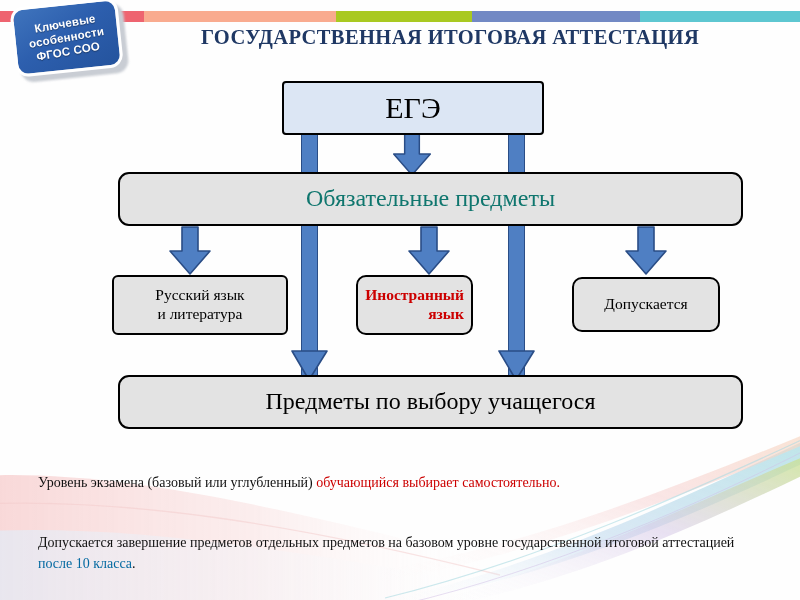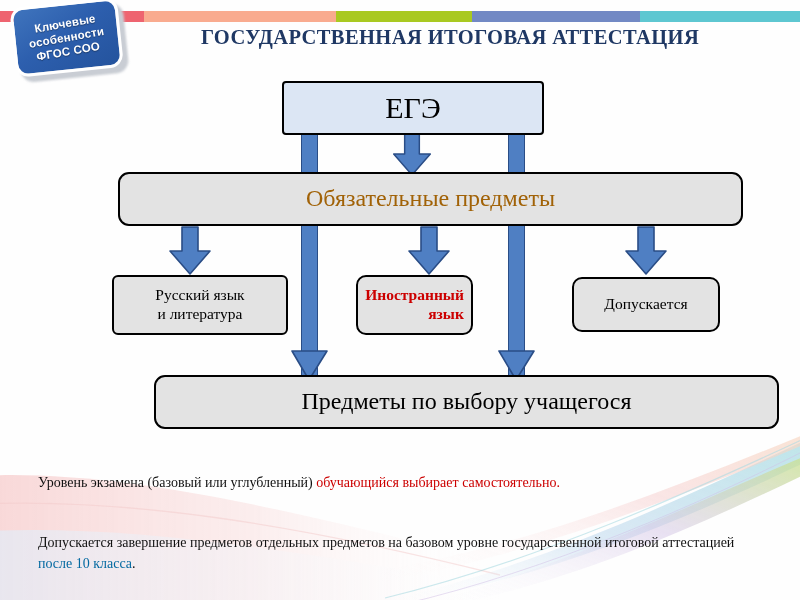--- a/index.html
+++ b/index.html
@@ -88,21 +88,21 @@
     left:356px;top:275px;width:117px;height:60px;
     background:#e3e3e3;font-size:15.5px;border-radius:10px;
     color:#cc0000;font-weight:bold;text-align:right;
   }
   #box-math{
     left:572px;top:277px;width:148px;height:55px;
     background:#e3e3e3;font-size:15.5px;border-radius:10px;
   }
   #box-elective{
     left:118px;top:375px;width:625px;height:54px;
-    background:#e3e3e3;font-size:24px;margin-left:36px;
+    background:#e3e3e3;font-size:24px;
   }
 
   
   .conn{position:absolute;}
   .bar{
     background:#4f7fc3;border-left:1.4px solid #2a4d86;border-right:1.4px solid #2a4d86;
     box-sizing:border-box;
   }
   .arrow-svg{display:block;overflow:visible;}
 
@@ -216,21 +216,21 @@
     <polygon points="36,2 18,31 1,2" fill="#4f7fc3" stroke="#2a4d86" stroke-width="1.6" stroke-linejoin="round"></polygon>
   </svg>
   <svg class="conn arrow-svg" style="left:498px;top:349px;width:37px;height:32px;z-index:3;" viewBox="0 0 37 32">
     <polygon points="36,2 18,31 1,2" fill="#4f7fc3" stroke="#2a4d86" stroke-width="1.6" stroke-linejoin="round"></polygon>
   </svg>
 
   <div class="box" id="box-ege" style="background: rgb(220, 230, 244); color: rgb(0, 0, 0);">
     <span>ЕГЭ</span>
   </div>
 
-  <div class="box" id="box-required" style="background: rgb(227, 227, 227); color: #a16207;">
+  <div class="box" id="box-required" style="background: rgb(227, 227, 227); color: #0f766e;">
     <span>Обязательные предметы</span>
   </div>
 
   <div class="box" id="box-rus" style="background: rgb(227, 227, 227); color: rgb(0, 0, 0);">
     <span>
       <span>Русский язык</span><br>
       <span>и литература</span>
     </span>
   </div>
 

